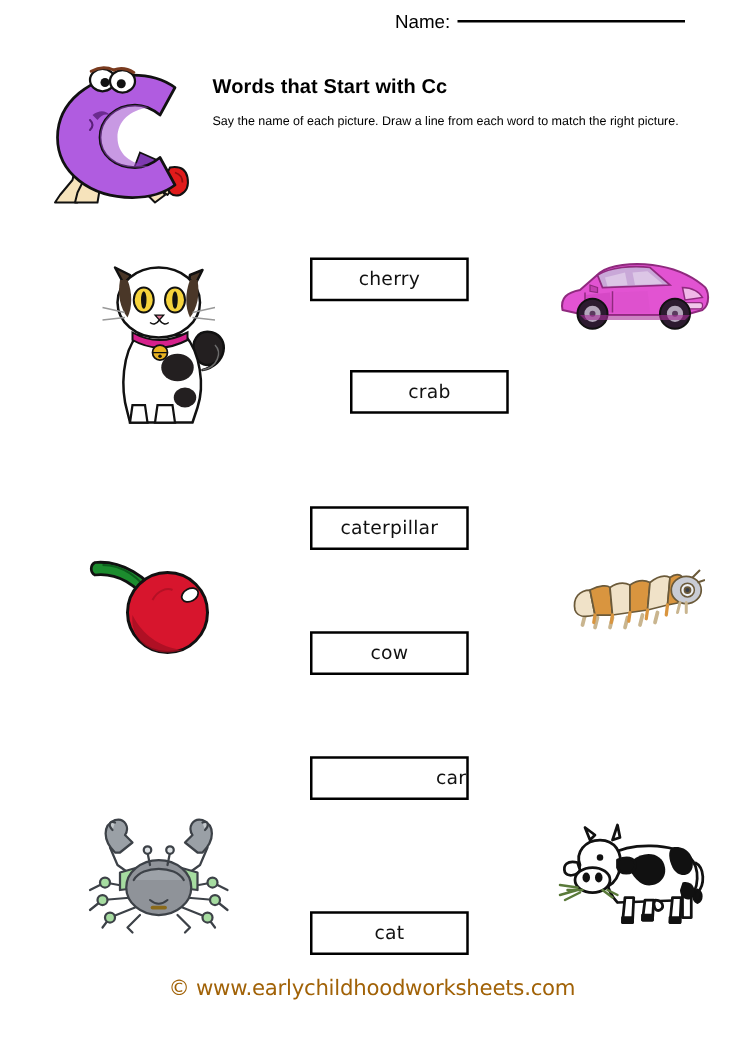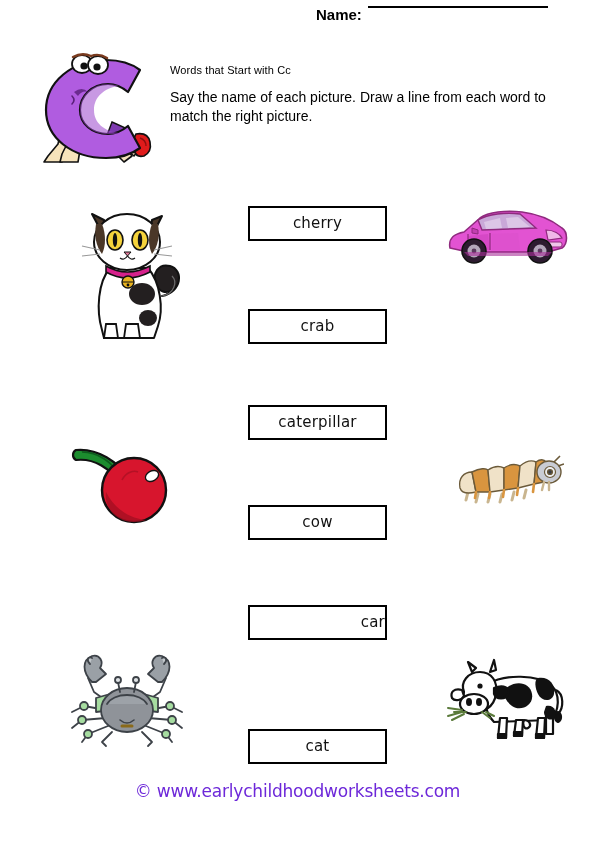--- a/index.html
+++ b/index.html
@@ -17,22 +17,21 @@
   }
 
   
   #name-row {
     position: absolute;
     left: 316px;
     top: 6px;
     width: 232px;
     height: 24px;
     display: flex;
-    align-items: flex-start;
-    font-weight: bold;
+    align-items: center;
   }
   #name-label {
     font-size: 15px;
     line-height: 18px;
     white-space: nowrap;
   }
   #name-rule {
     flex: 1;
     height: 0;
     border-bottom: 2px solid #000;
@@ -48,38 +47,38 @@
     width: 132px;
     height: 116px;
   }
   #header-text {
     position: absolute;
     left: 170px;
     top: 60px;
     width: 400px;
   }
   #worksheet-title {
-    font-size: 11px;
-    font-weight: normal;
+    font-size: 16px;
+    font-weight: bold;
     line-height: 20px;
     margin: 0 0 8px 0;
     letter-spacing: 0.1px;
   }
   #worksheet-instructions {
-    font-size: 14px;
+    font-size: 10px;
     line-height: 19px;
     margin: 0;
     max-width: 388px;
   }
 
   
   .word-box {
     position: absolute;
     left: 248px;
-    width: 139px;
+    width: 127px;
     height: 35px;
     box-sizing: border-box;
     border: 2px solid #000000;
     background: #ffffff;
     display: flex;
     align-items: center;
     justify-content: center;
   }
   .word-box .word-text {
     font-family: "DejaVu Sans", sans-serif;
@@ -97,21 +96,21 @@
   
   #footer {
     position: absolute;
     left: 0;
     top: 780px;
     width: 595px;
     text-align: center;
     font-family: "DejaVu Sans", sans-serif;
     font-size: 17px;
     line-height: 22px;
-    color: #6d28d9;
+    color: #a16207;
     letter-spacing: -0.2px;
   }
 </style>
 </head>
 <body>
 
 <div id="name-row">
   <span id="name-label">Name:</span>
   <span id="name-rule"></span>
 </div>
@@ -362,21 +361,21 @@
 
       <path d="M16 60 L2 58 M16 62 L2 66 M18 64 L6 70 M20 62 L8 62" stroke="#5a7a3a" stroke-width="2" fill="none" stroke-linecap="round"></path>
       <path d="M36 62 L44 68 M40 62 L48 66" stroke="#5a7a3a" stroke-width="2" fill="none" stroke-linecap="round"></path>
     </g>
   </svg>
 </div>
 
 <div class="word-box" style="top:206px;">
   <span class="word-text">cherry</span>
 </div>
-<div class="word-box" style="top:309px;">
+<div class="word-box" style="top:296px;margin-left:32px;">
   <span class="word-text">crab</span>
 </div>
 <div class="word-box" style="top:405px;text-align:right;">
   <span class="word-text">caterpillar</span>
 </div>
 <div class="word-box" style="top:505px;">
   <span class="word-text">cow</span>
 </div>
 <div class="word-box" style="top:605px;justify-content:flex-end;">
   <span class="word-text">car</span>

